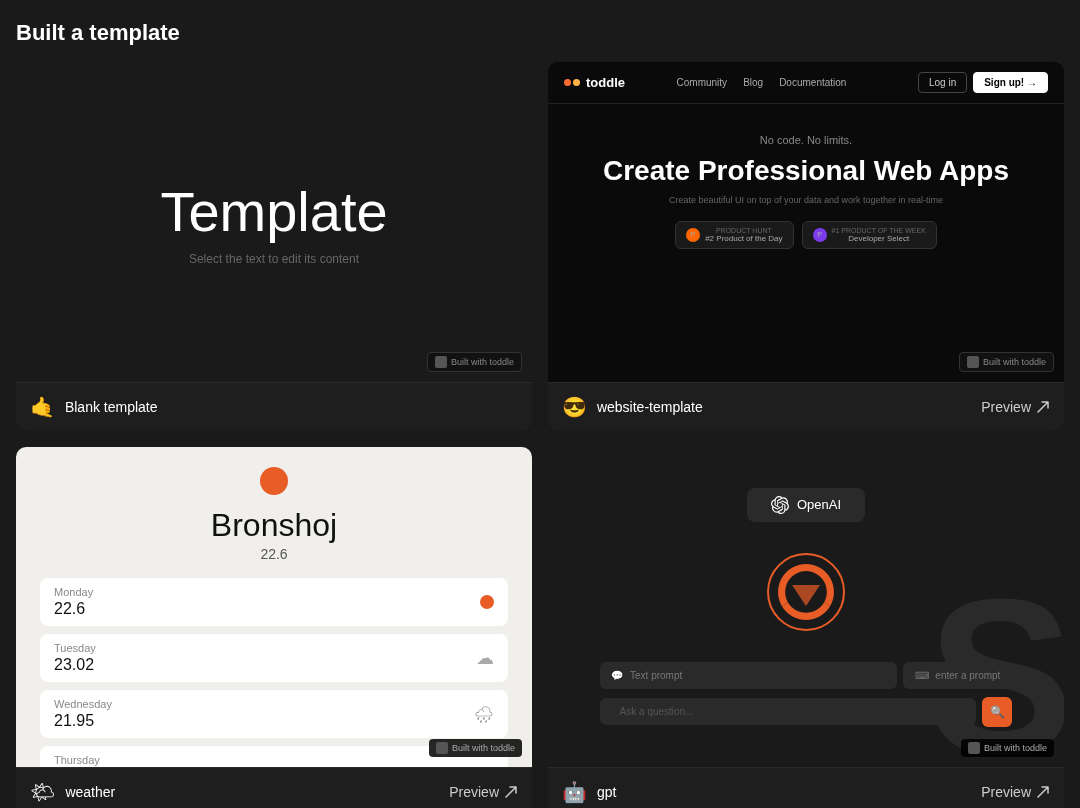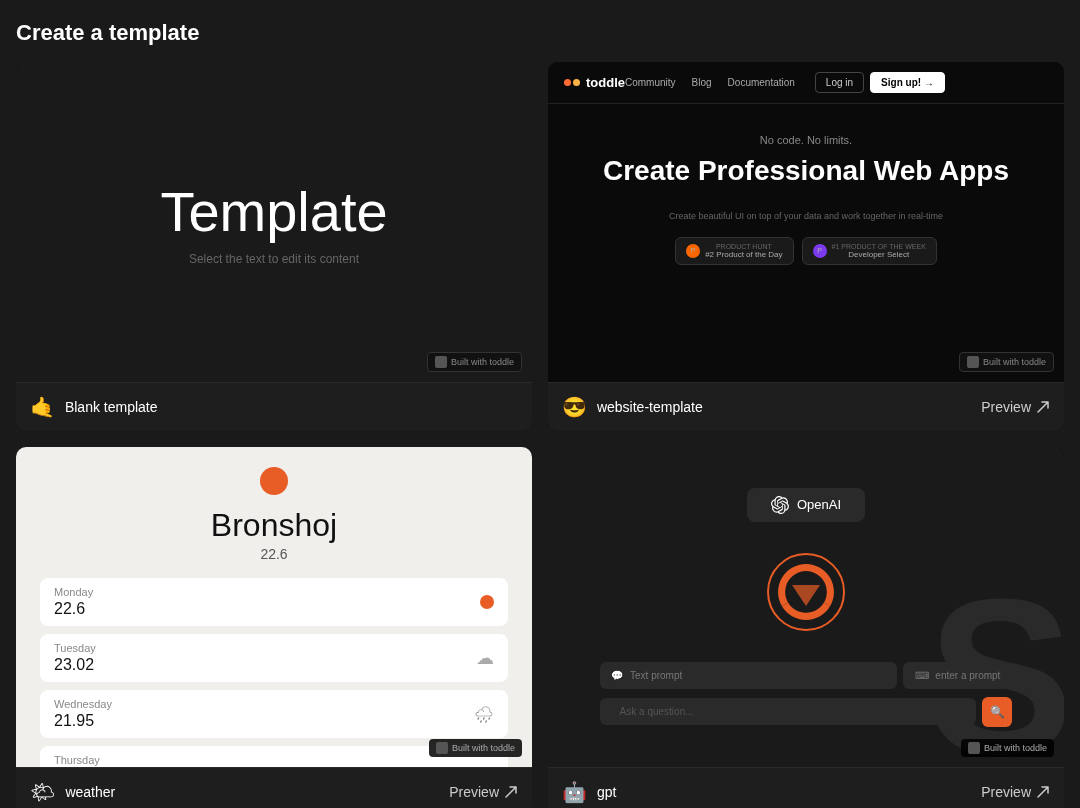--- a/index.html
+++ b/index.html
@@ -130,21 +130,21 @@
     .website-preview {
       background: #0a0a0a;
       height: 100%;
       position: relative;
       overflow: hidden;
     }
 
     .website-nav {
       display: flex;
       align-items: center;
-      justify-content: flex-start;
+      justify-content: space-between;
       padding: 10px 16px;
       border-bottom: 1px solid #222;
     }
 
     .website-nav-logo {
       display: flex;
       align-items: center;
       gap: 6px;
       font-size: 13px;
       font-weight: 600;
@@ -205,21 +205,21 @@
       font-size: 11px;
       color: #888;
       margin-bottom: 10px;
     }
 
     .website-hero-title {
       font-size: 28px;
       font-weight: 800;
       color: #fff;
       line-height: 1.1;
-      margin-bottom: 24px;
+      margin-bottom: 8px;
     }
 
     .website-hero-sub {
       font-size: 9px;
       color: #666;
       margin-bottom: 16px;
     }
 
     .website-badges {
       display: flex;
@@ -452,21 +452,21 @@
       color: #aaa;
       display: flex;
       align-items: center;
       gap: 4px;
     }
   </style>
 </head>
 <body>
 
 <div class="page-header">
-  <span>Create a template</span>
+  <span>Built a template</span>
 </div>
 
 <div class="grid">
 
   <div class="card">
     <div class="card-preview">
       <div class="blank-preview">
         <div class="blank-preview-title">Template</div>
         <div class="blank-preview-sub">Select the text to edit its content</div>
         <div class="built-badge">

